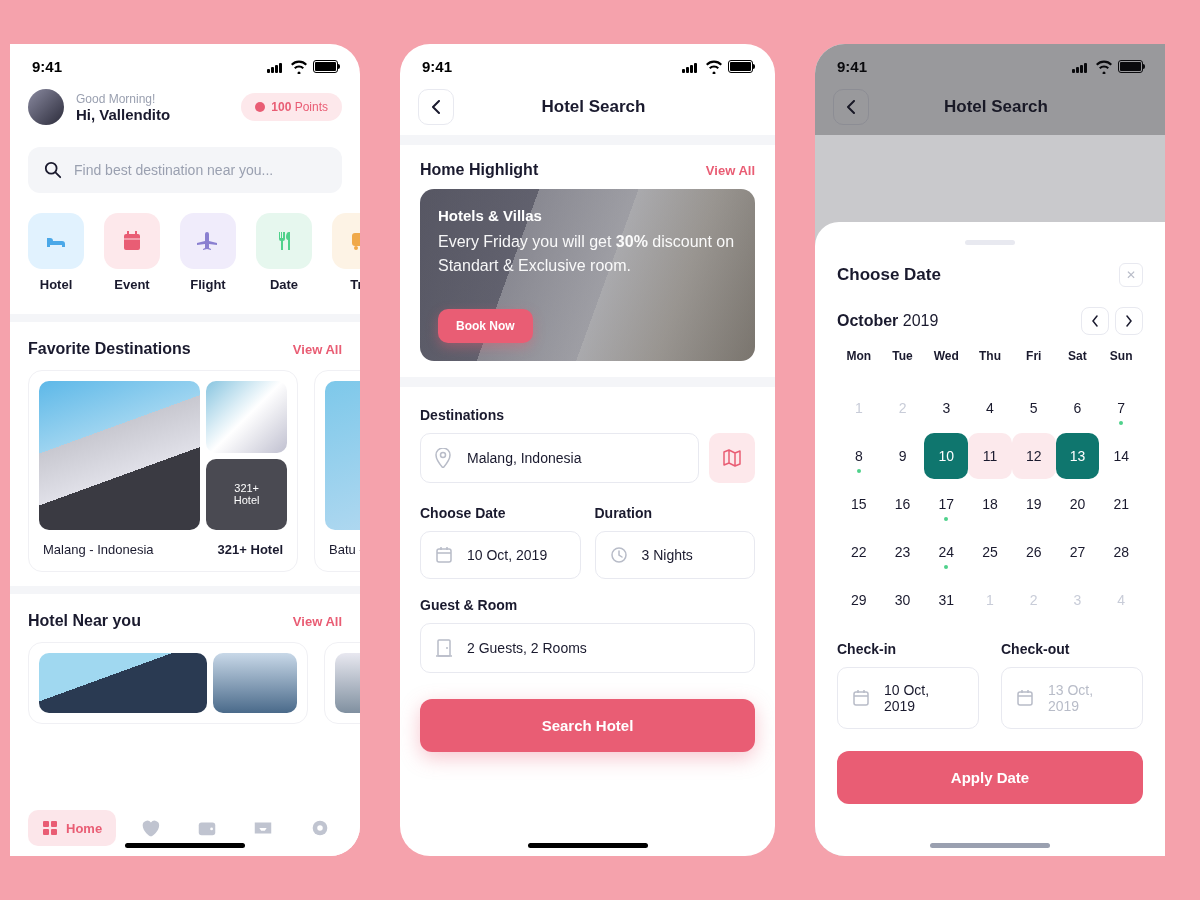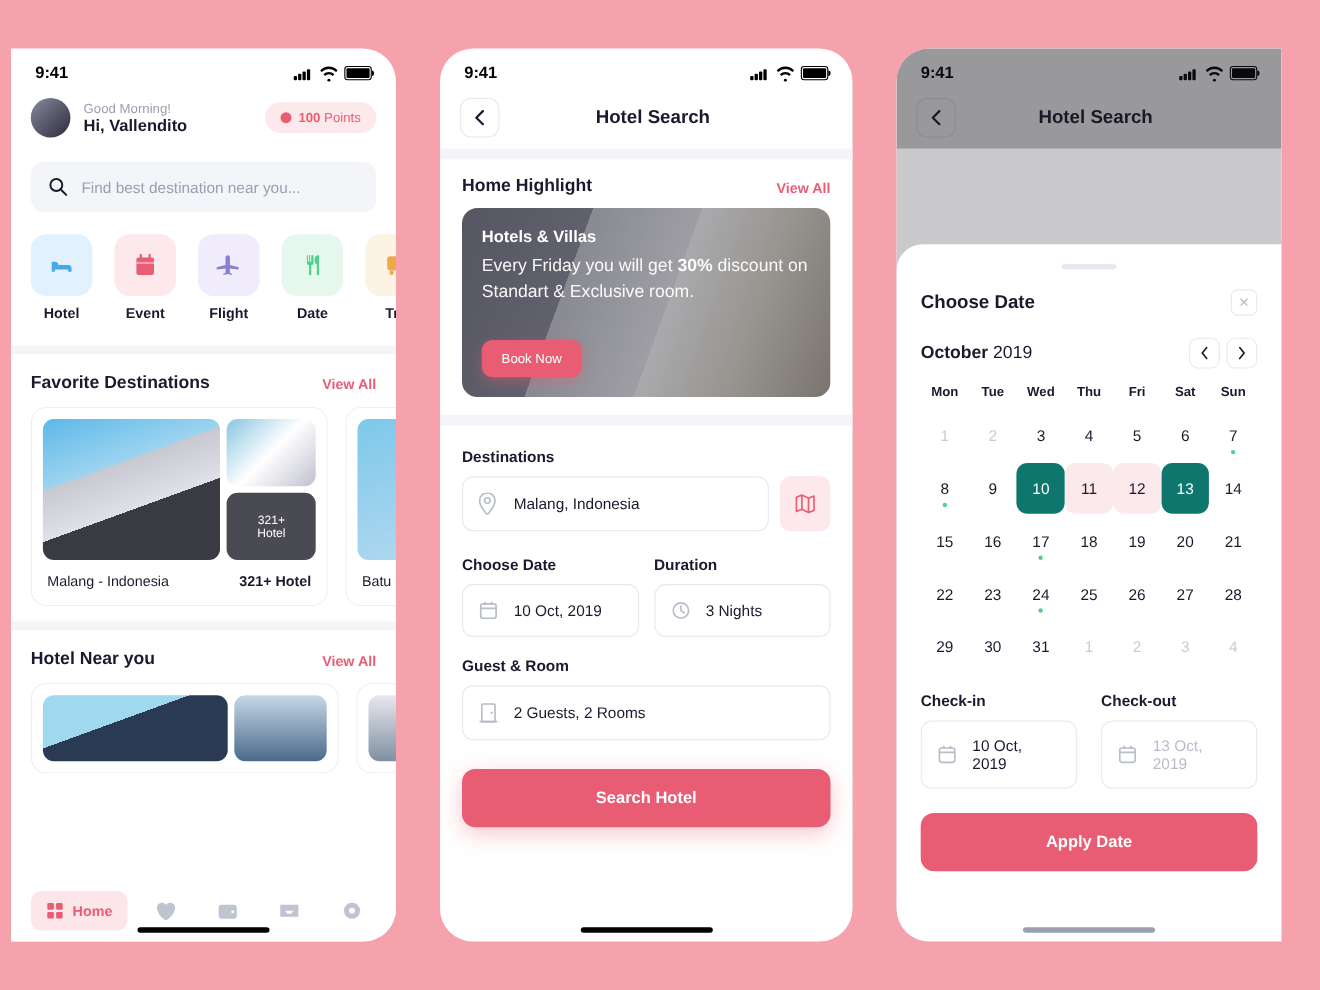--- a/index.html
+++ b/index.html
@@ -33,21 +33,21 @@
 .cats{display:flex;gap:20px;padding:8px 18px;overflow:hidden}
 .cat{display:flex;flex-direction:column;align-items:center;gap:8px}
 .cat .box{width:56px;height:56px;border-radius:14px;display:flex;align-items:center;justify-content:center;font-size:22px}
 .cat .lbl{font-size:13px;font-weight:600;color:#1a1a2e}
 .sep{height:8px;background:#f4f5f8;margin:14px 0}
 .sec-hd{display:flex;justify-content:space-between;align-items:center;padding:4px 18px 12px}
 .sec-hd .ttl{font-weight:700;font-size:16px;color:#1a1a2e}
 .sec-hd .va{color:#e95d74;font-size:13px;font-weight:600}
 .dest-row{display:flex;gap:16px;padding:0 18px;overflow:hidden}
 .dest-card{background:#fff;border:1px solid #f0f0f4;border-radius:14px;padding:10px;width:270px;flex-shrink:0}
-.dest-imgs{display:flex;gap:6px;height:128px}
+.dest-imgs{display:flex;gap:6px;height:149px}
 .dim-l{flex:2;background:linear-gradient(160deg,#5db8e8 0%,#9dd4f0 35%,#c8c8d0 35%,#e0e0e8 60%,#3a3a42 60%);border-radius:10px}
 .dim-r{flex:1;display:flex;flex-direction:column;gap:6px}
 .dim-rt{flex:1;background:linear-gradient(135deg,#88c5e0,#fff,#c0c0d0);border-radius:10px}
 .dim-rb{flex:1;background:#4a4a52;border-radius:10px;color:#fff;display:flex;flex-direction:column;align-items:center;justify-content:center;font-size:11px}
 .dest-ft{display:flex;justify-content:space-between;padding:12px 4px 4px;font-size:13px;color:#1a1a2e}
 .dest-ft b{font-weight:700}
 .near-card{width:280px;flex-shrink:0}
 .near-imgs{display:flex;gap:6px;height:60px}
 .nim-l{flex:2;background:linear-gradient(160deg,#a0d8f0 40%,#2a3a52 40%);border-radius:10px}
 .nim-r{flex:1;display:flex;flex-direction:column;gap:6px}
@@ -63,21 +63,21 @@
 
 .hdr2{display:flex;align-items:center;padding:10px 18px;gap:12px}
 .back{width:36px;height:36px;border:1px solid #e8e9f0;border-radius:10px;display:flex;align-items:center;justify-content:center}
 .ttl2{flex:1;text-align:center;font-weight:700;font-size:17px;margin-right:36px;color:#1a1a2e}
 .sep2{height:10px;background:#f4f5f8}
 .cnt{padding:16px 20px}
 .promo{margin-top:10px;border-radius:14px;height:172px;background:linear-gradient(rgba(20,20,30,.35),rgba(20,20,30,.35)),linear-gradient(110deg,#7a7a88 0%,#8a8a98 30%,#c8c8d0 30%,#e8e8ec 55%,#fafafa 55%,#e0dace 75%,#b0a898 100%);padding:18px;color:#fff;display:flex;flex-direction:column;position:relative}
 .promo .pt{font-weight:700;font-size:15px}
 .promo .pd{font-size:16px;margin-top:6px;line-height:1.5;opacity:.95}
 .promo .pd b{font-weight:700}
-.bookbtn{position:absolute;bottom:18px;left:18px;background:#e95d74;color:#fff;border-radius:10px;padding:10px 18px;font-size:12px;font-weight:400;box-shadow:0 4px 12px rgba(233,93,116,.4)}
+.bookbtn{position:absolute;bottom:18px;left:18px;background:#e95d74;color:#fff;border-radius:10px;padding:10px 18px;font-size:12px;font-weight:700;box-shadow:0 4px 12px rgba(233,93,116,.4)}
 .flbl{font-size:14px;font-weight:700;color:#1a1a2e;margin-bottom:10px;margin-top:4px}
 .row-destin{display:flex;gap:10px}
 .inp{border:1px solid #e8e9f0;border-radius:10px;padding:14px;display:flex;align-items:center;gap:12px;font-size:14px;color:#1a1a2e}
 .inp.grow{flex:1}
 .inp .ico{color:#b8bcc8;width:20px;text-align:center}
 .mapbtn{width:46px;border-radius:10px;background:#fde8eb;display:flex;align-items:center;justify-content:center;color:#e95d74}
 .row2{display:flex;gap:14px;margin-top:18px}
 .col{flex:1}
 .sbtn{margin-top:26px;background:#e95d74;color:#fff;border-radius:12px;padding:18px;text-align:center;font-weight:600;font-size:15px;box-shadow:0 6px 20px rgba(233,93,116,.35)}
 .dim-hdr{filter:brightness(.75);background:#fff}
@@ -85,21 +85,21 @@
 .sheet .grab{width:50px;height:5px;background:#e8e9f0;border-radius:3px;margin:0 auto 18px}
 .sheet-hd{display:flex;justify-content:space-between;align-items:center;margin-bottom:20px}
 .sheet-hd .t{font-weight:700;font-size:17px;color:#1a1a2e}
 .x{color:#b8bcc8;width:24px;height:24px;border:1px solid #e8e9f0;border-radius:6px;display:flex;align-items:center;justify-content:center;font-size:12px}
 .mo-row{display:flex;justify-content:space-between;align-items:center;margin-bottom:14px}
 .mo{font-size:16px;color:#1a1a2e}
 .mo b{font-weight:700}
 .navs{display:flex;gap:6px}
 .nav{width:28px;height:28px;border:1px solid #e8e9f0;border-radius:8px;display:flex;align-items:center;justify-content:center;color:#1a1a2e}
 .cal{width:100%}
-.dow{display:flex;margin-bottom:10px}
+.dow{display:flex;margin-bottom:22px}
 .dow span{flex:1;text-align:center;font-size:12px;font-weight:700;color:#1a1a2e}
 .wk{display:flex;margin-bottom:2px}
 .day{flex:1;height:46px;display:flex;flex-direction:column;align-items:center;justify-content:center;font-size:14px;color:#1a1a2e;position:relative;border-radius:10px}
 .day.muted{color:#c8ccd8}
 .day.sel{background:#0f766e;color:#fff;font-weight:400}
 .day.rng{background:#fce9ec}
 .day .gd{width:4px;height:4px;background:#4fd18b;border-radius:50%;position:absolute;bottom:6px}
 .cio{display:flex;gap:22px;margin-top:14px}
 .apbtn{margin-top:22px;background:#e95d74;color:#fff;border-radius:12px;padding:18px;text-align:center;font-weight:600;font-size:15px}
 

